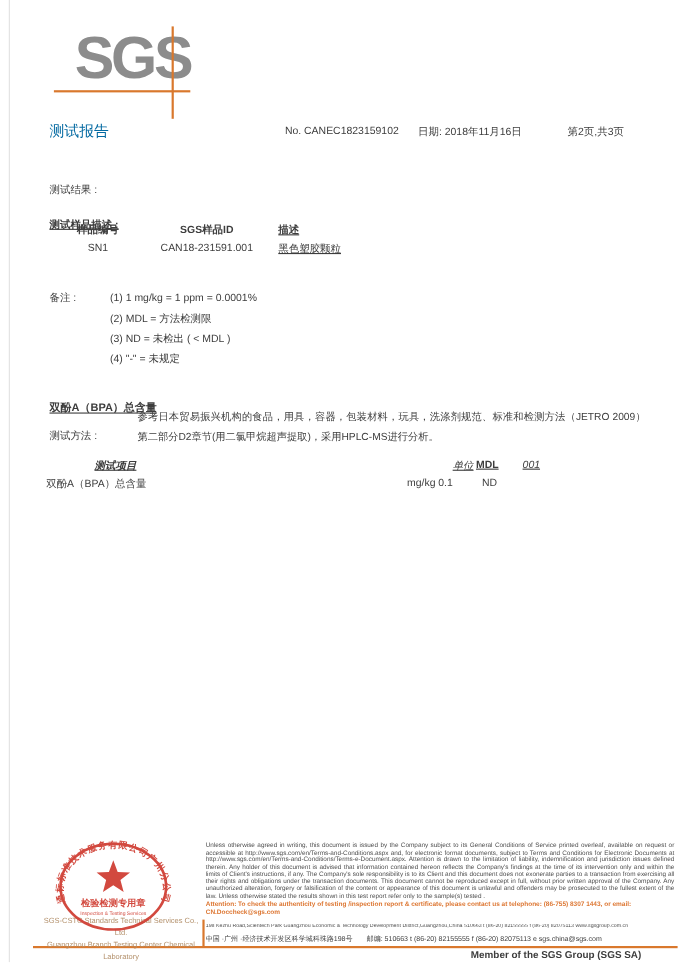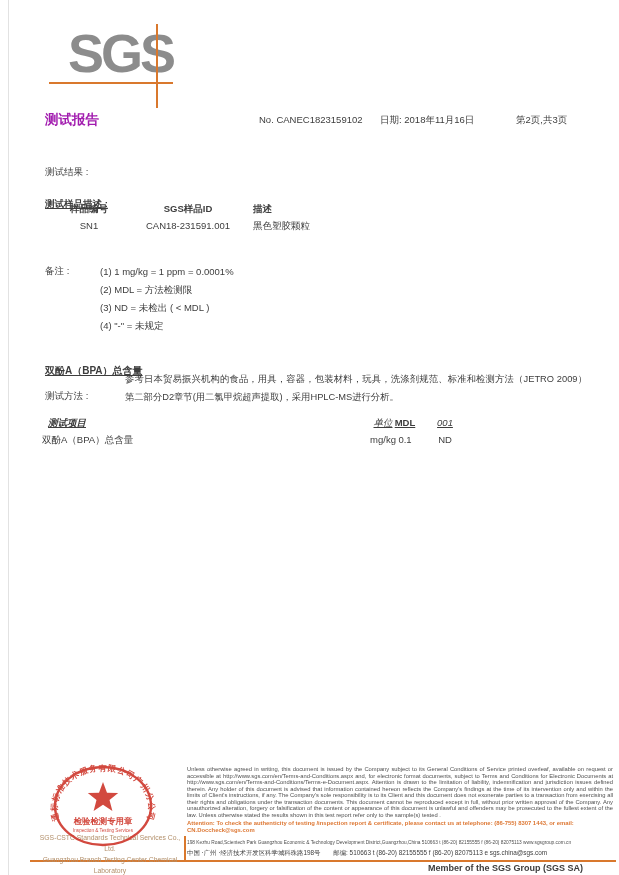--- a/index.html
+++ b/index.html
@@ -39,55 +39,55 @@
     position: absolute;
     left: 156px; top: 24px;
     width: 2px; height: 84px;
     background: #d9782d;
   }
   
   .doc-title {
     position: absolute;
     left: 45px; top: 111px;
     font-size: 13.5px;
-    font-weight: bold;
-    color: #a21caf;
+    font-weight: normal;
+    color: #0369a1;
   }
   .hdr { position: absolute; top: 114px; font-size: 9.5px; color: #3d3d3d; }
   .hdr-no   { left: 218px; padding-left: 41px; }
   .hdr-date { left: 380px; }
   .hdr-page { left: 516px; }
   
   .label { position: absolute; font-size: 9.5px; color: #3d3d3d; margin-top: 20px; }
   .u { text-decoration: underline; }
   .b { font-weight: bold; }
   .results-label { left: 45px; top: 146px; }
   .sample-heading { left: 45px; top: 178px; font-weight: bold; text-decoration: underline; }
   .sample-col { position: absolute; font-size: 9.5px; }
   .s-c1 { left: 45px; width: 88px; text-align: center; }
   .s-c2 { left: 133px; width: 110px; text-align: center; }
-  .s-c3 { left: 253px; text-align: left; }
+  .s-c3 { left: 253px; text-align: left; text-decoration: underline; }
   .s-head { top: 203px; font-weight: bold; }
   .s-row  { top: 220px; }
   .notes-label { left: 45px; top: 245px; }
   .note-item { position: absolute; left: 100px; font-size: 9.5px; }
   .bpa-heading { left: 45px; top: 344px; font-weight: bold; text-decoration: underline; font-size: 10px; }
   .method-label { left: 45px; top: 370px; }
   .method-text {
     position: absolute;
     left: 125px; top: 370px;
     width: 462px;
     font-size: 9.3px;
     line-height: 18px;
     color: #3d3d3d;
     text-align: justify;
   }
   
   .rt-cell { position: absolute; font-size: 9.5px; }
-  .rt-head { top: 417px; }
+  .rt-head { top: 417px; margin-left: 38px; }
   .rt-row  { top: 434px; }
   .rt-item { left: 48px; }
   .rt-item-row { left: 42px; }
   .rt-unit { left: 362px; width: 42px; text-align: center; }
   .rt-mdl  { left: 386px; width: 38px; text-align: center; }
   .rt-001  { left: 426px; width: 38px; text-align: center; }
   .i { font-style: italic; }
   
   .stamp-svg { position: absolute; left: 38px; top: 758px; z-index: 3; opacity: 0.92; }
   .company-lines {

